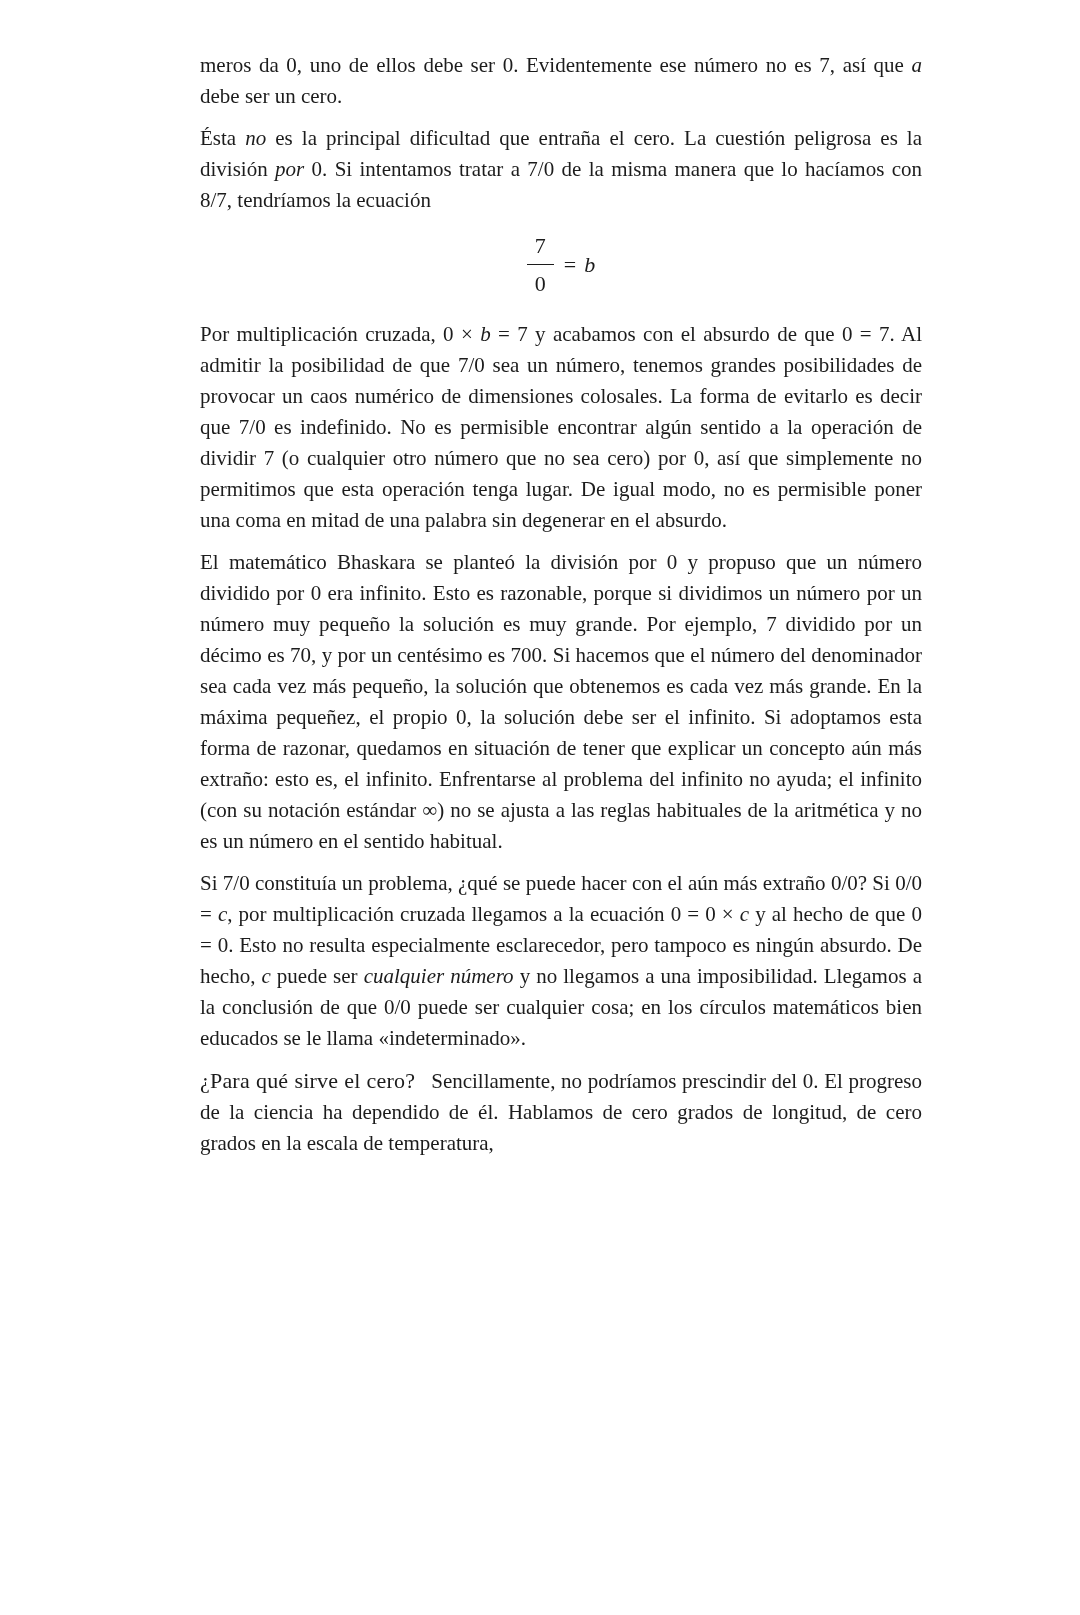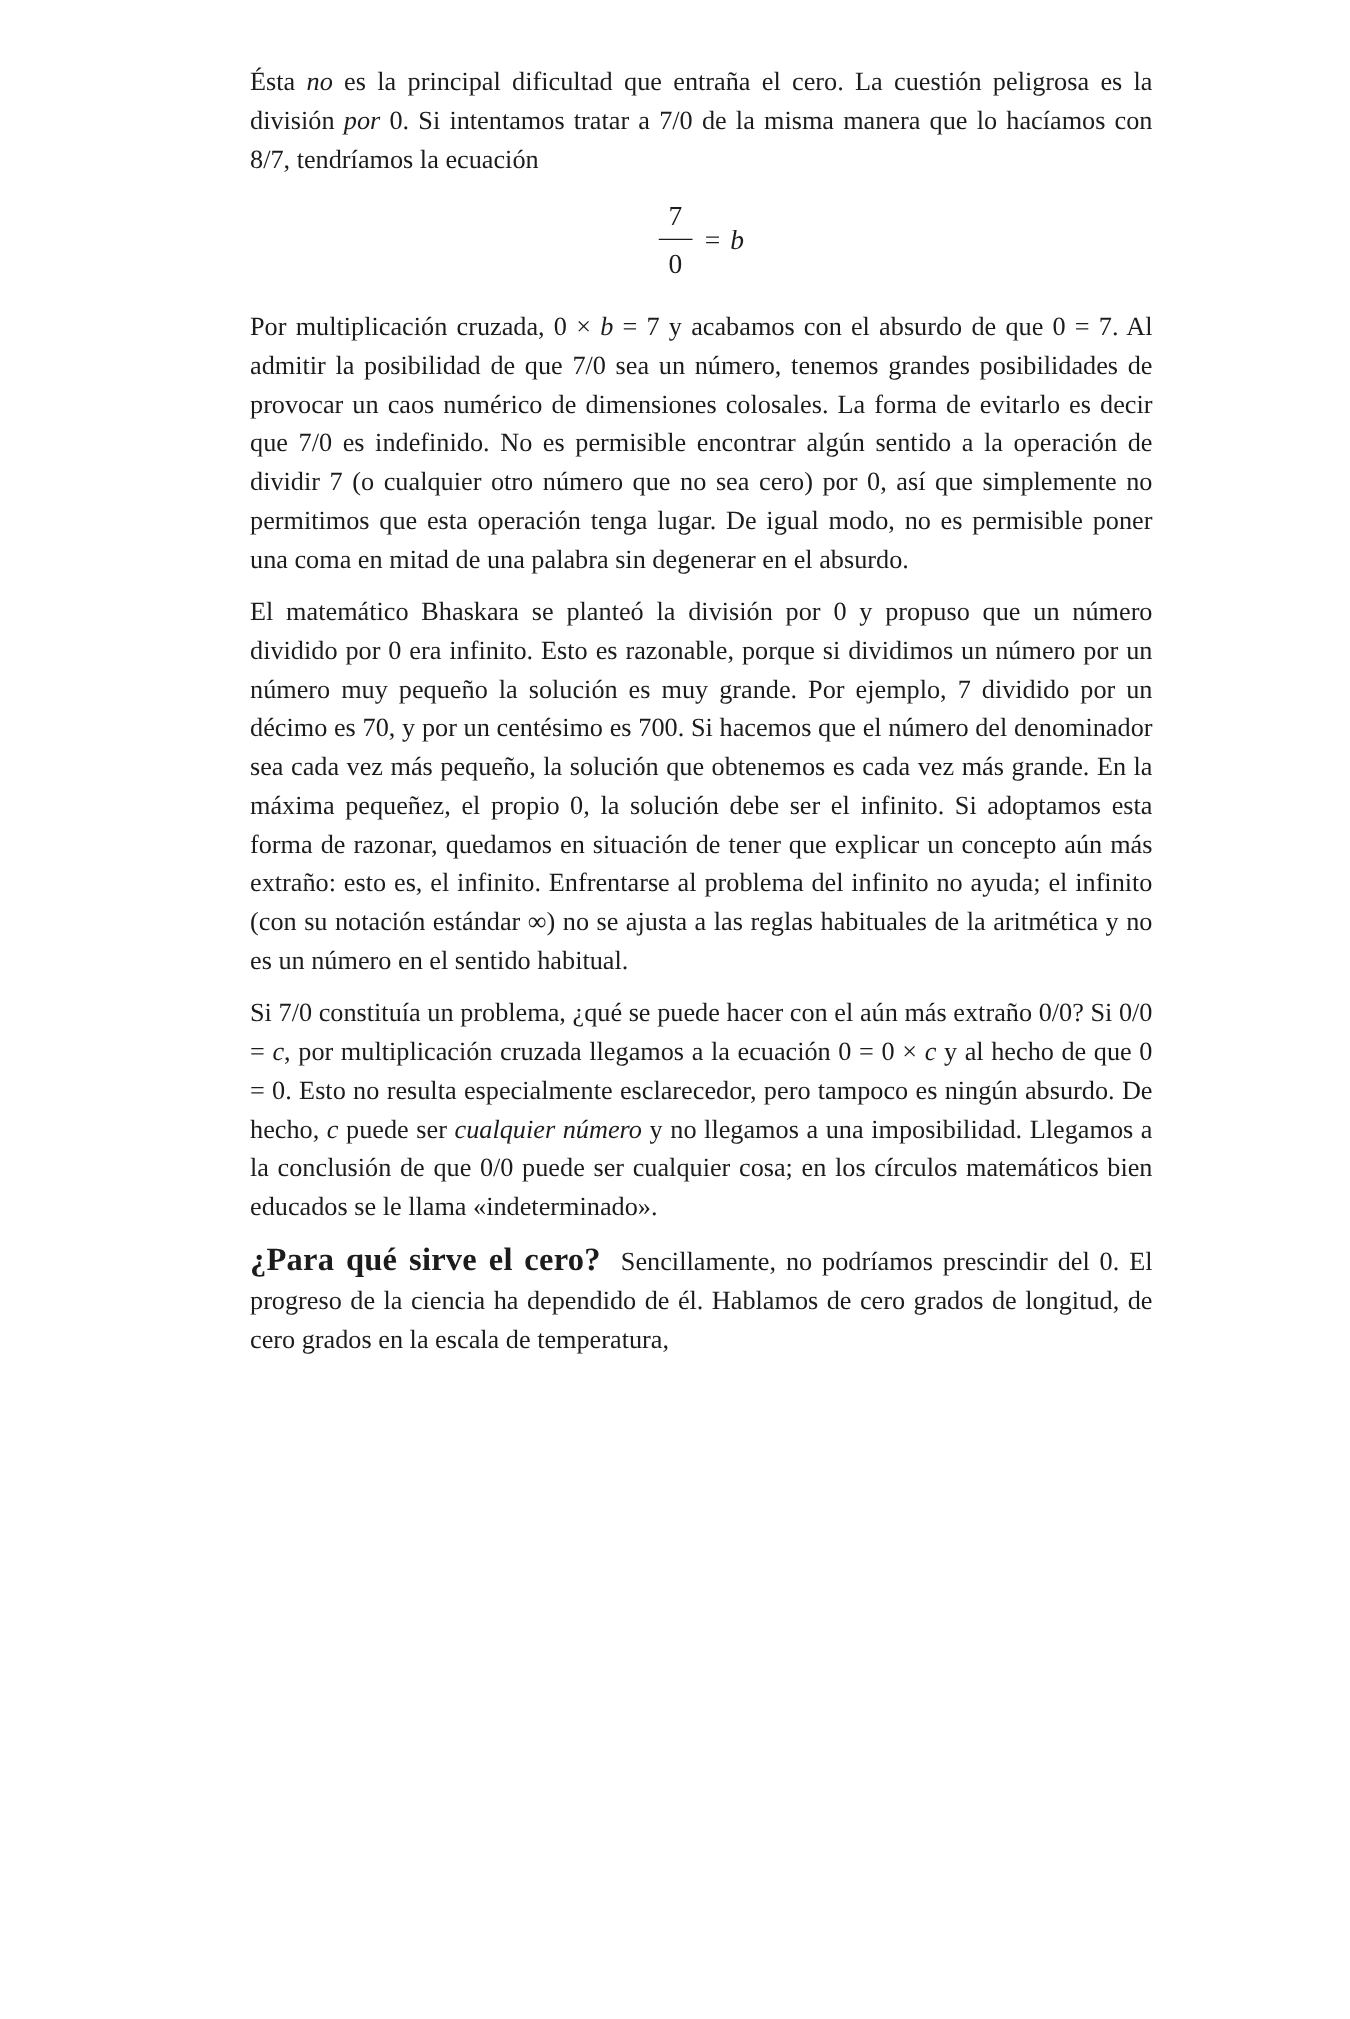--- a/index.html
+++ b/index.html
@@ -20,22 +20,22 @@
     font-size: 21px;
     line-height: 31px;
     color: #1c1c1c;
     text-align: justify;
   }
   p.para {
     margin: 0 0 11px 0;
   }
   .run-italic { font-style: italic; }
   .run-heading {
-    font-weight: bold;
-    font-size: 26px;
+    font-weight: normal;
+    font-size: 22px;
     letter-spacing: 0.2px;
     margin-right: 16px;
   }
   .equation {
     display: flex;
     justify-content: center;
     align-items: center;
     margin: 14px 0 20px 0;
     font-size: 22px;
   }
@@ -54,20 +54,21 @@
     padding: 3px 8px 0 8px;
   }
   .eq-sign { margin: 0 8px 0 10px; }
   .eq-var { font-style: italic; }
 </style>
 </head>
 <body>
 
 <div class="page">
   <div class="text-column">
+      <p class="para"><span>meros da 0, uno de ellos debe ser 0. Evidentemente ese número no es 7, así que </span><span class="run-italic">a</span><span> debe ser un cero.</span></p>
       <p class="para"><span>Ésta </span><span class="run-italic">no</span><span> es la principal dificultad que entraña el cero. La cuestión peligrosa es la división </span><span class="run-italic">por</span><span> 0. Si intentamos tratar a 7/0 de la misma manera que lo hacíamos con 8/7, tendríamos la ecuación</span></p>
       <div class="equation">
         <span class="frac">
           <span class="num">7</span>
           <span class="den">0</span>
         </span>
         <span class="eq-sign">=</span>
         <span class="eq-var">b</span>
       </div>
       <p class="para"><span>Por multiplicación cruzada, 0 × </span><span class="run-italic">b</span><span> = 7 y acabamos con el absurdo de que 0 = 7. Al admitir la posibilidad de que 7/0 sea un número, tenemos grandes posibilidades de provocar un caos numérico de dimensiones colosales. La forma de evitarlo es decir que 7/0 es indefinido. No es permisible encontrar algún sentido a la operación de dividir 7 (o cualquier otro número que no sea cero) por 0, así que simplemente no permitimos que esta operación tenga lugar. De igual modo, no es permisible poner una coma en mitad de una palabra sin degenerar en el absurdo.</span></p>

